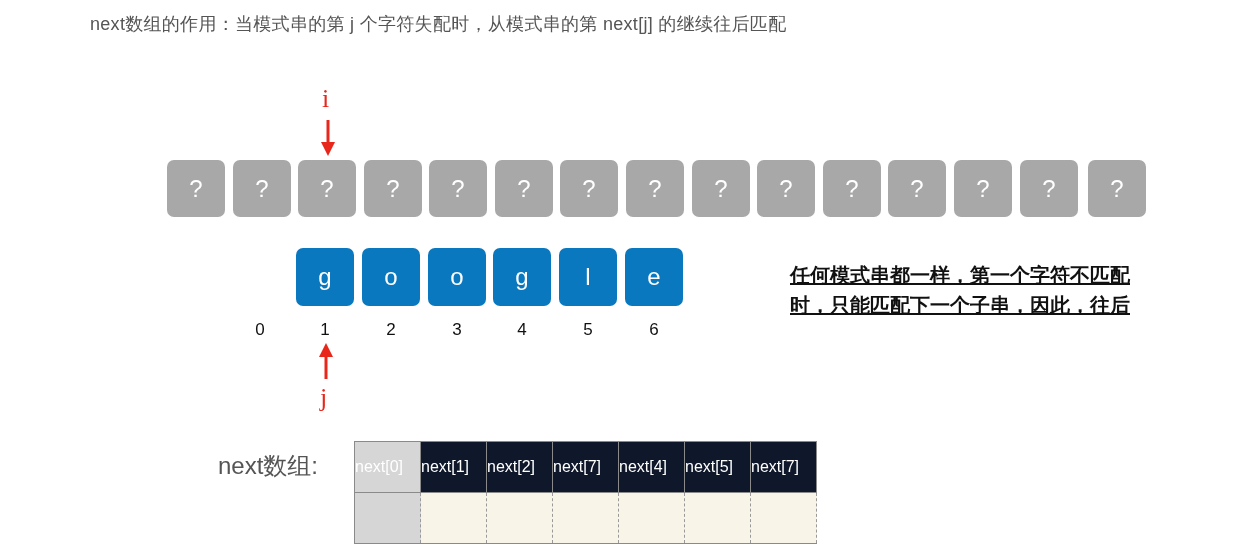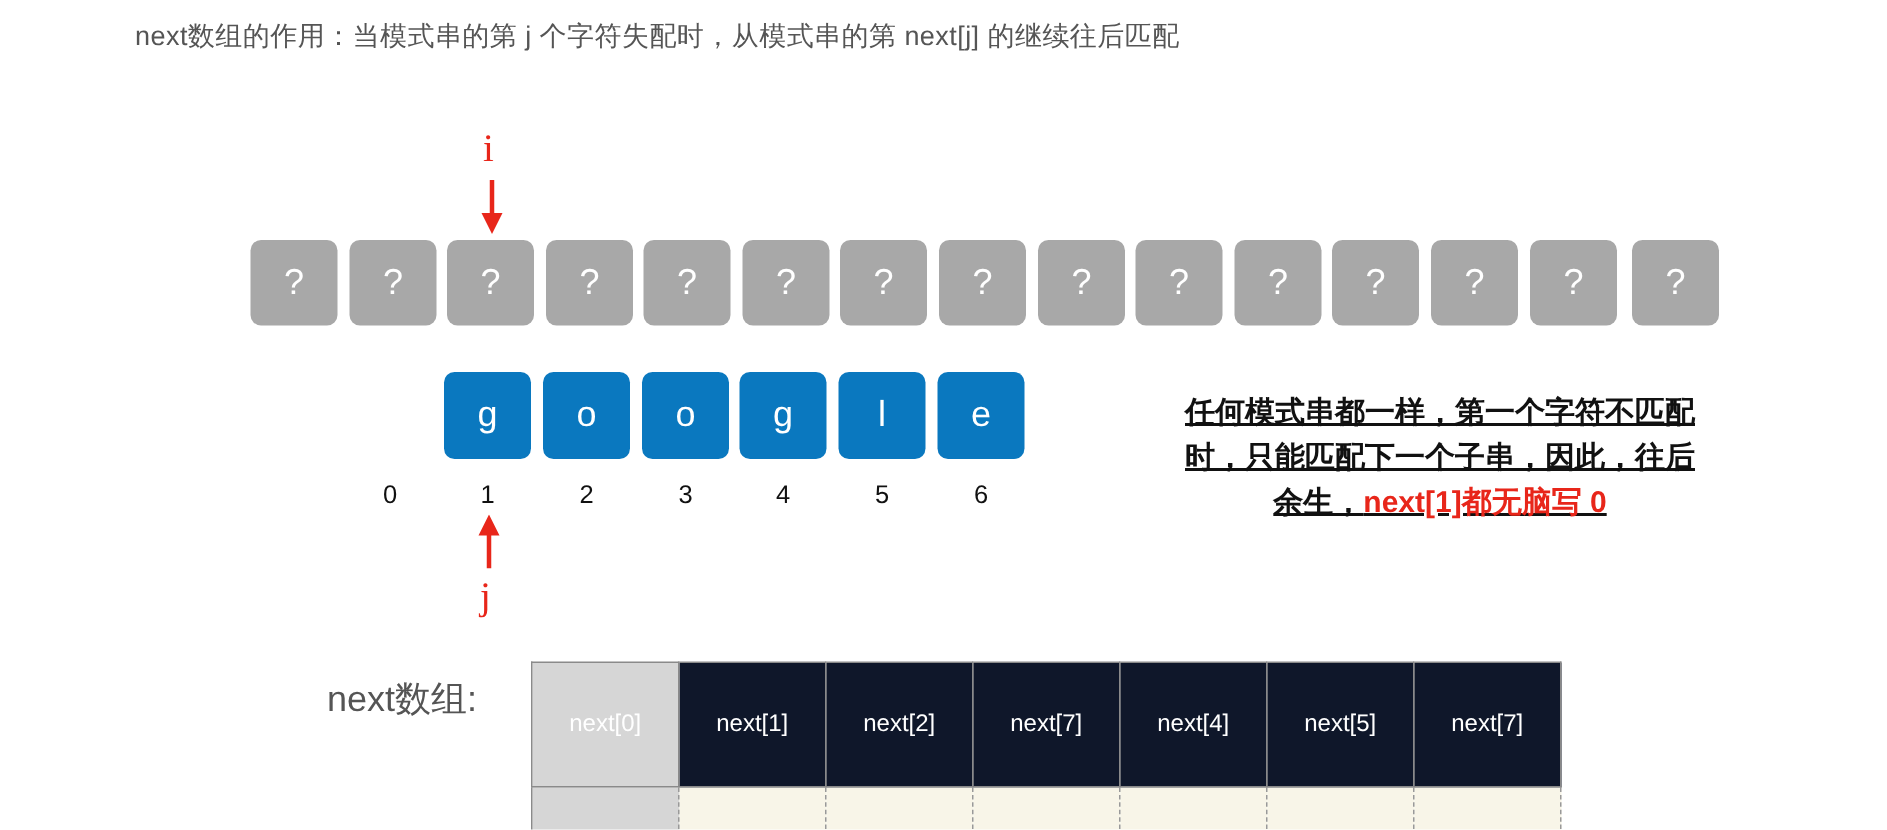--- a/index.html
+++ b/index.html
@@ -8,21 +8,21 @@
   .ptr-label { position:absolute; font-family:"Liberation Serif", "DejaVu Serif", serif; color:#e8261a; font-size:26px; }
   .arrow { position:absolute; }
   .box { position:absolute; width:58px; height:57px; border-radius:7px; display:flex; align-items:center; justify-content:center; color:#fff; font-size:24px; }
   .gray { background:#a8a8a8; top:160px; }
   .blue { background:#0a78bf; top:248px; height:58px; }
   .idx { position:absolute; top:320px; width:20px; text-align:center; font-size:17px; color:#111; }
   .note { position:absolute; left:745px; top:260px; width:430px; text-align:center; font-size:20px; font-weight:bold; line-height:30px; color:#111;text-decoration:underline; }
   .note .red { color:#e8261a; }
   .arr-label { position:absolute; left:218px; top:450px; font-size:24px; color:#555;text-align:right; }
   table { position:absolute; left:354px; top:441px; border-collapse:collapse; }
-  td { width:65px; padding:16px; text-align:center; font-size:16px;margin-top:44px; }
+  td { width:65px; padding:0; text-align:left; font-size:16px;margin-top:44px; }
   tr.head td { height:50px; background:#0f172a; color:#fff; border:1px solid #8a8a8a; }
   tr.head td.dis { background:#d6d6d6; color:#fff; }
   tr.body td { height:50px; background:#f8f5e8; border-left:1px dashed #999; border-right:1px dashed #999; border-top:1px solid #8a8a8a; border-bottom:1px solid #8a8a8a; }
   tr.body td.dis { background:#d6d6d6; border-left:1px solid #8a8a8a; }
 </style>
 </head>
 <body>
 
 <div class="title">next数组的作用：当模式串的第 j 个字符失配时，从模式串的第 next[j] 的继续往后匹配</div>
 
@@ -69,21 +69,20 @@
 
 <svg class="arrow" style="left:318px; top:343px;" width="16" height="36" viewBox="0 0 16 36">
   <polygon points="8,0 1,14 15,14" fill="#e8261a"></polygon>
   <line x1="8" y1="12" x2="8" y2="36" stroke="#e8261a" stroke-width="3"></line>
 </svg>
 <div class="ptr-label" style="left:320px; top:383px;">j</div>
 
 <div class="note">
   <div>任何模式串都一样，第一个字符不匹配</div>
   <div>时，只能匹配下一个子串，因此，往后</div>
-  <div><span>余生，</span><span class="red">next[1]都无脑写 0</span></div>
 </div>
 
 <div class="arr-label">next数组:</div>
 <table>
   <tbody>
       <tr class="head">
     <td class="dis">next[0]</td>
     <td>next[1]</td>
     <td>next[2]</td>
     <td>next[7]</td>

